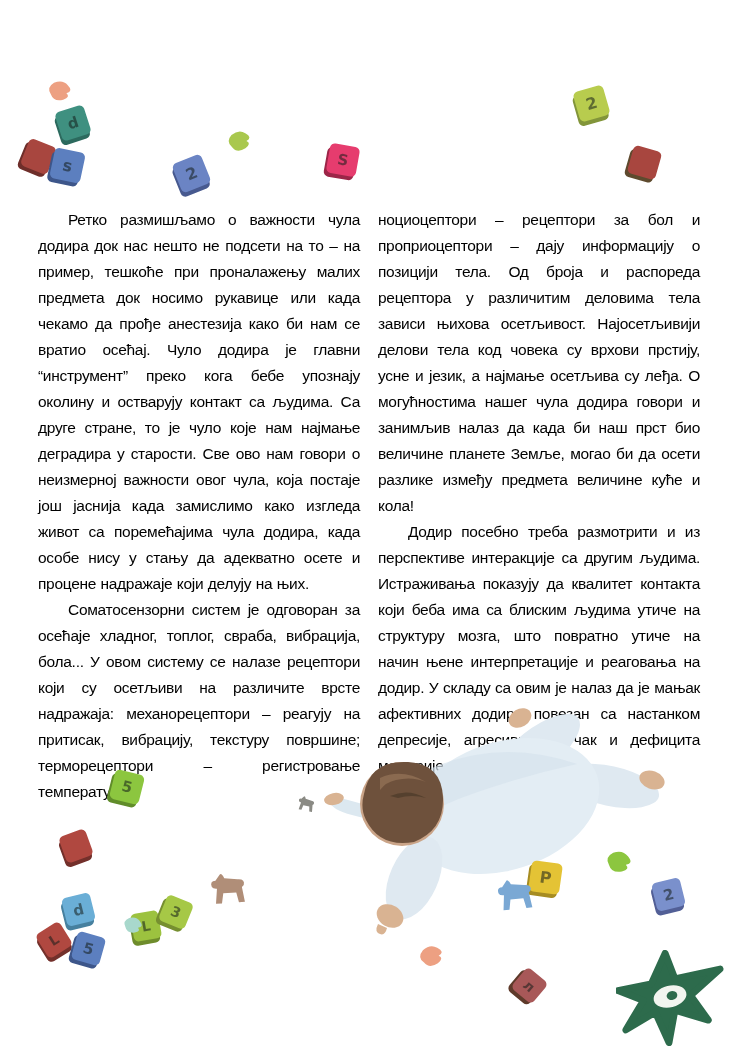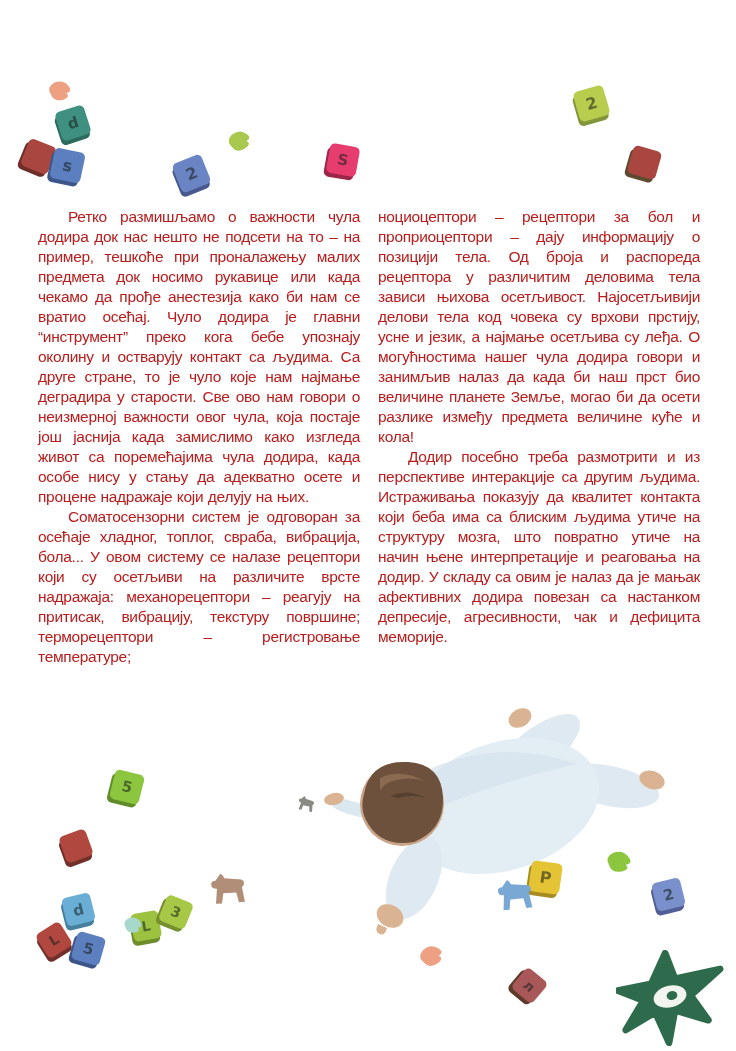--- a/index.html
+++ b/index.html
@@ -28,23 +28,23 @@
     top:207px;left:38px;
     width:662px;
     display:flex;
     gap:18px;
   }
   .col{flex:1 1 0;min-width:0;}
   .para{
     margin:0;
     text-align:justify;
     font-size:15.5px;
-    line-height:20px;
+    line-height:26px;
     letter-spacing:-0.3px;
-    color:#b91c1c;
+    color:#000000;
     word-spacing:0.5px;
   }
   .para.indent{text-indent:30px;}
   .decor-layer{position:absolute;inset:0;pointer-events:none;}
   .block{
     position:absolute;
     display:flex;align-items:center;justify-content:center;
     border-radius:5px;
     font-family:"DejaVu Sans",sans-serif;
     font-weight:700;

